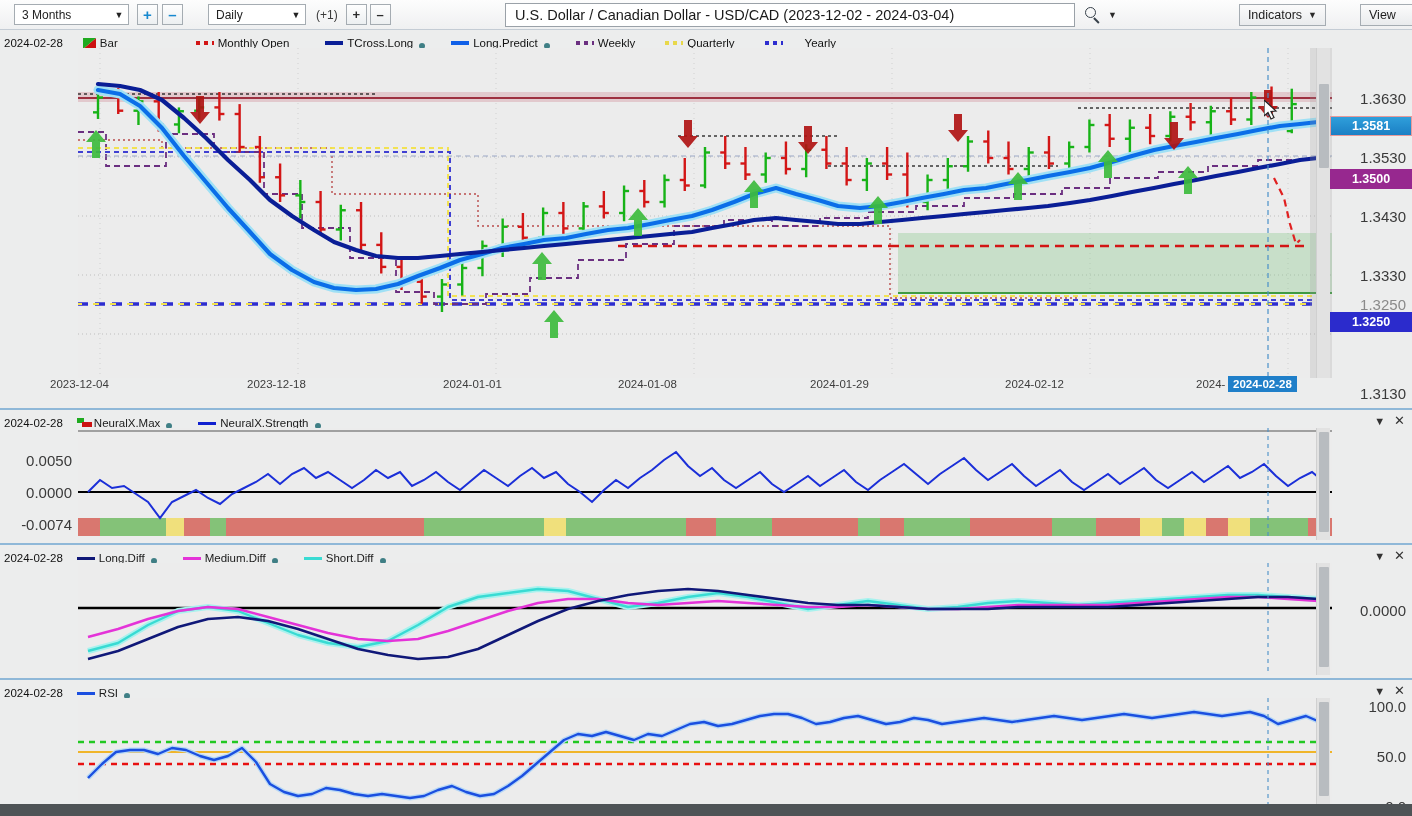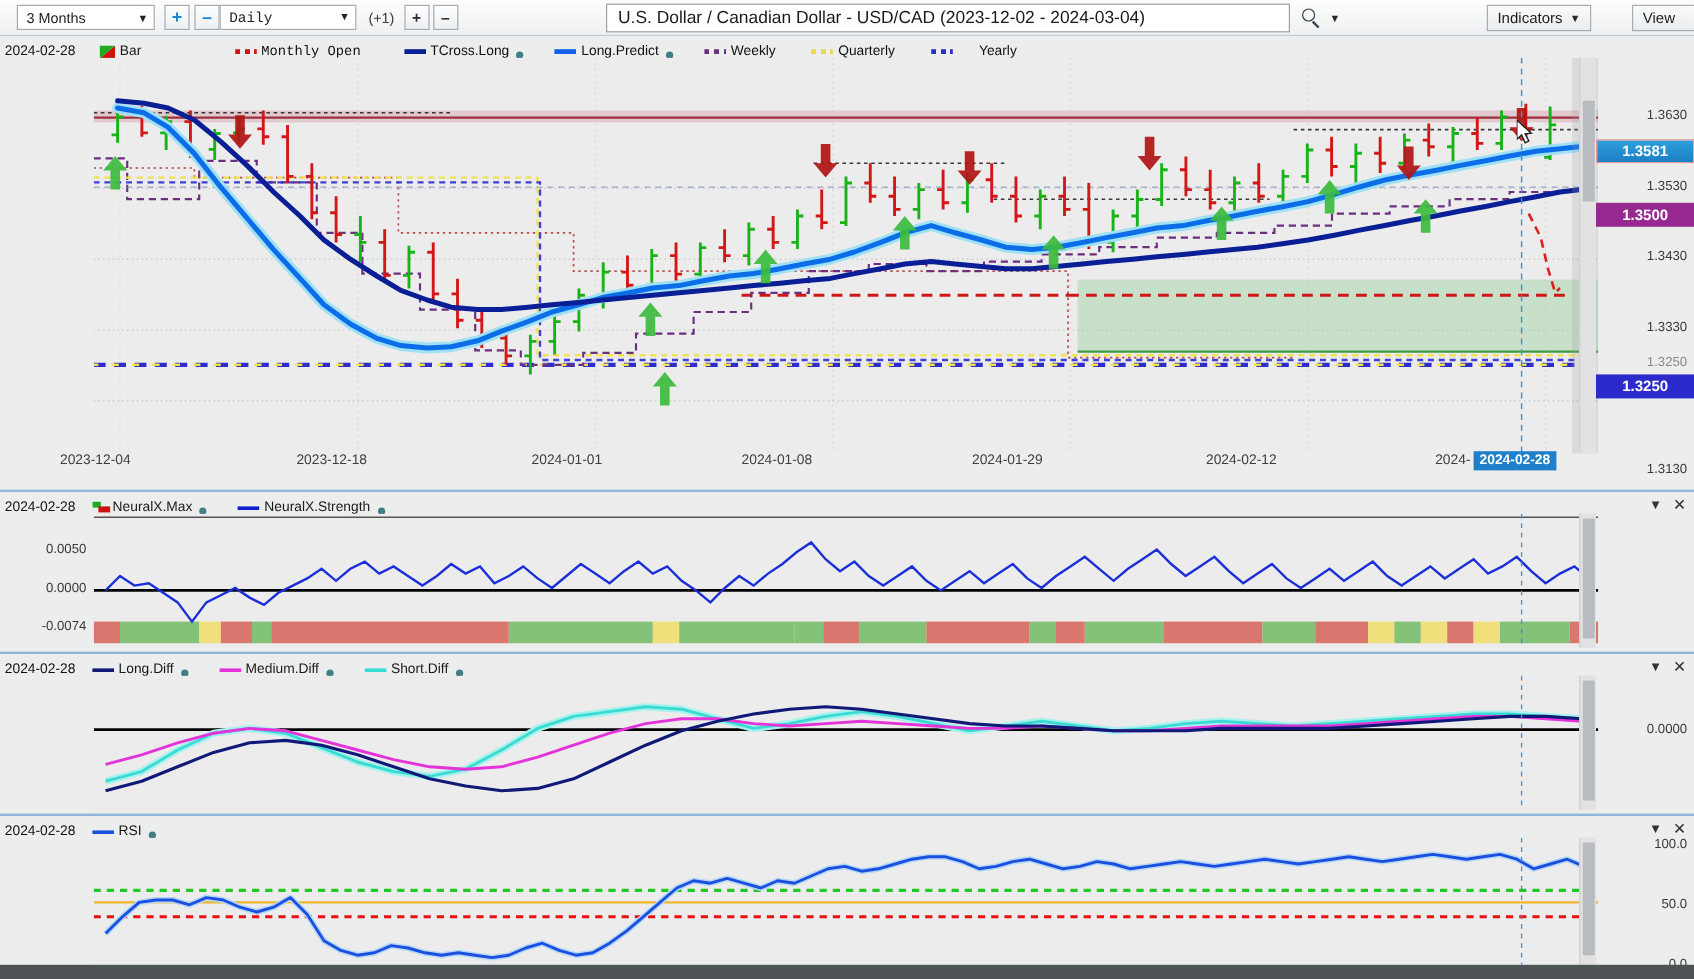--- a/index.html
+++ b/index.html
@@ -93,21 +93,21 @@
   }
 
   
   .ohlc { position: absolute; font-size: 12.5px; color: #1b1b1b; }
   .ohlc .lbl { position: absolute; }
   .ohlc .val { position: absolute; font-weight: bold; }
 
   
   .axis-right { position: absolute; right: 0; width: 82px; }
   .ax-lbl {
-    position: absolute; right: 6px; font-size: 11px; color: #3a3a3a;
+    position: absolute; right: 6px; font-size: 15px; color: #3a3a3a;
     text-align: right; white-space: nowrap;
   }
   .ax-tag {
     position: absolute; right: 0; height: 20px; display: flex;
     align-items: center; justify-content: center; font-size: 12.5px;
     font-weight: bold; color: #fff; width: 82px;
   }
   .ax-tag.cur { background: linear-gradient(#2f9fdb,#1b7fc4); border: 1.5px solid #e79a9a; }
   .ax-tag.mag2 { background: #97288f; }
   .ax-tag.navy { background: #2b2bcc; }
@@ -143,21 +143,21 @@
 
 <div id="app">
 
   <div class="toolbar">
     <div class="tb-select" style="left:0;margin-left:14px;width:115px;">
       <span class="cap">3 Months</span>
       <span class="arrow">▼</span>
     </div>
     <div class="sq-btn blue" style="margin-left:8px;">+</div>
     <div class="sq-btn blue" style="margin-left:4px;">–</div>
-    <div class="tb-select" style="margin-left:0;width:114px;font-family:Liberation Mono, monospace;">
+    <div class="tb-select" style="margin-left:25px;width:98px;">
       <span class="cap">Daily</span>
       <span class="arrow">▼</span>
     </div>
     <span class="tb-text" style="margin-left:10px;">(+1)</span>
     <div class="sq-btn dark" style="margin-left:8px;">+</div>
     <div class="sq-btn dark" style="margin-left:3px;">–</div>
 
     <div class="title-box" style="position:absolute;left:505px;width:570px;">
       <span title="Search symbol">U.S. Dollar / Canadian Dollar - USD/CAD (2023-12-02 - 2024-03-04)</span>
     </div>
@@ -184,21 +184,21 @@
       <span class="legend-date">2024-02-28</span>
       <span class="leg-item" style="margin-left:20px;">
         <span class="swatch-bar">
           <svg width="13" height="11">
               <polygon points="0,11 13,0 13,11" fill="#cc1111"></polygon>
               <polygon points="0,11 13,0 0,0" fill="#1faa1f"></polygon>
             </svg>
         </span>
         <span>Bar</span>
       </span>
-      <span class="leg-item" style="margin-left:78px;color:#d21515;font-family:Liberation Mono, monospace;">
+      <span class="leg-item" style="margin-left:78px;color:#d21515;">
         <span class="swatch-dot"></span>
         <span style="color:#111;">Monthly Open</span>
       </span>
       <span class="leg-item" style="margin-left:36px;color:#0a1e96;">
         <span class="swatch-solid" style="background:#0a1e96;"></span>
         <span style="color:#111;">TCross.Long</span>
         <span class="leg-dot"></span>
       </span>
       <span class="leg-item" style="margin-left:26px;color:#1060e8;">
         <span class="swatch-solid" style="background:#1060e8;"></span>

